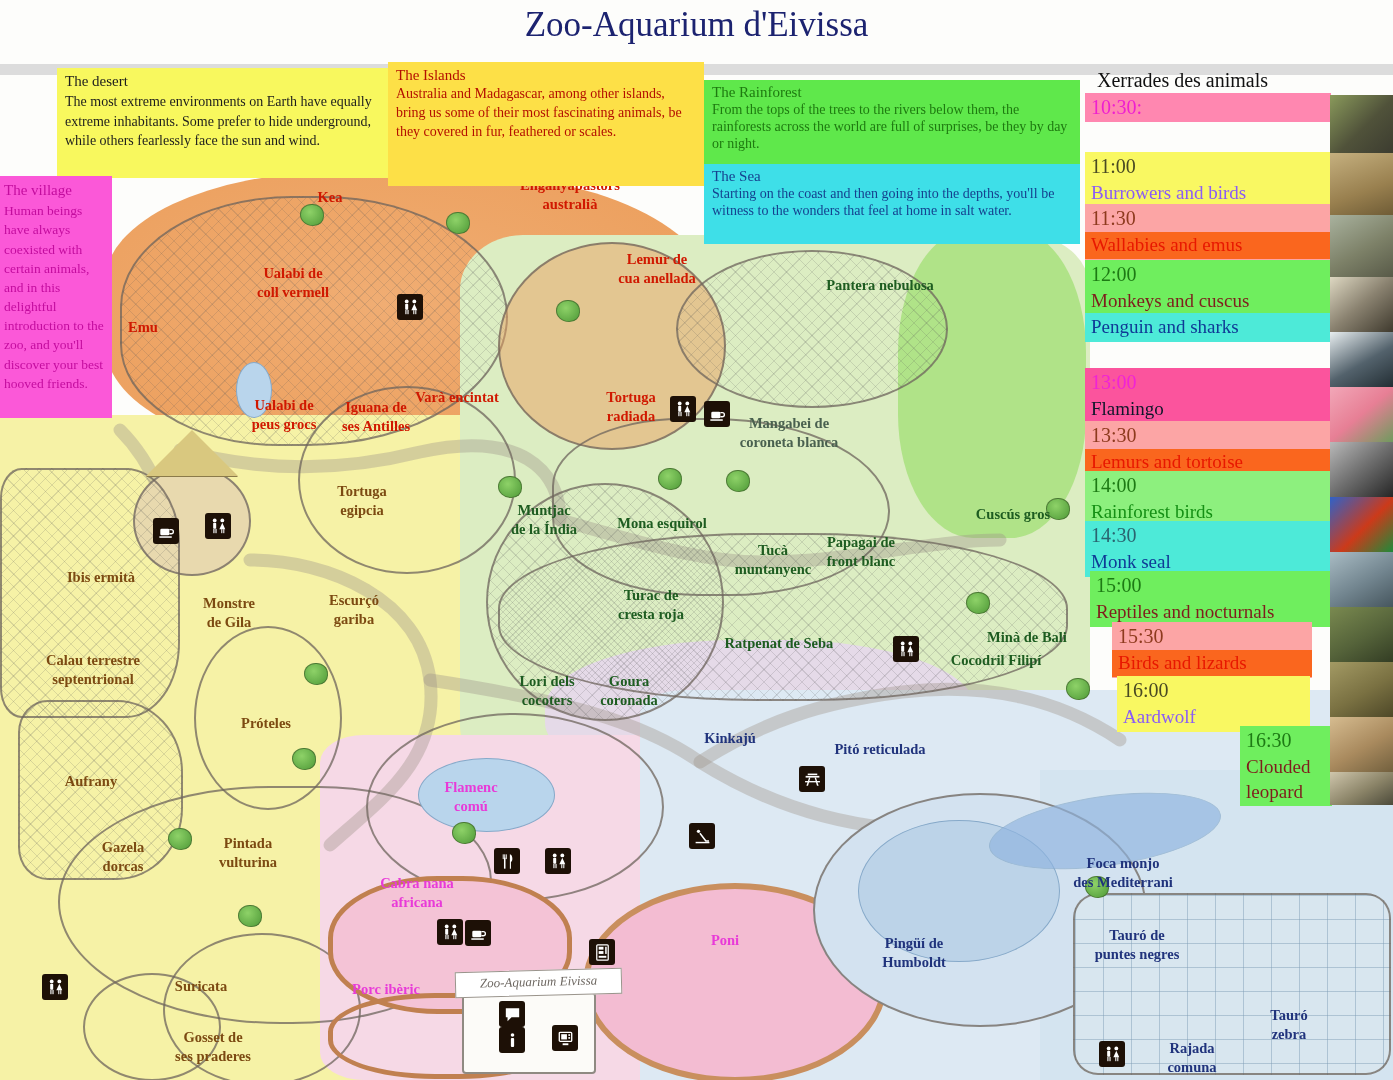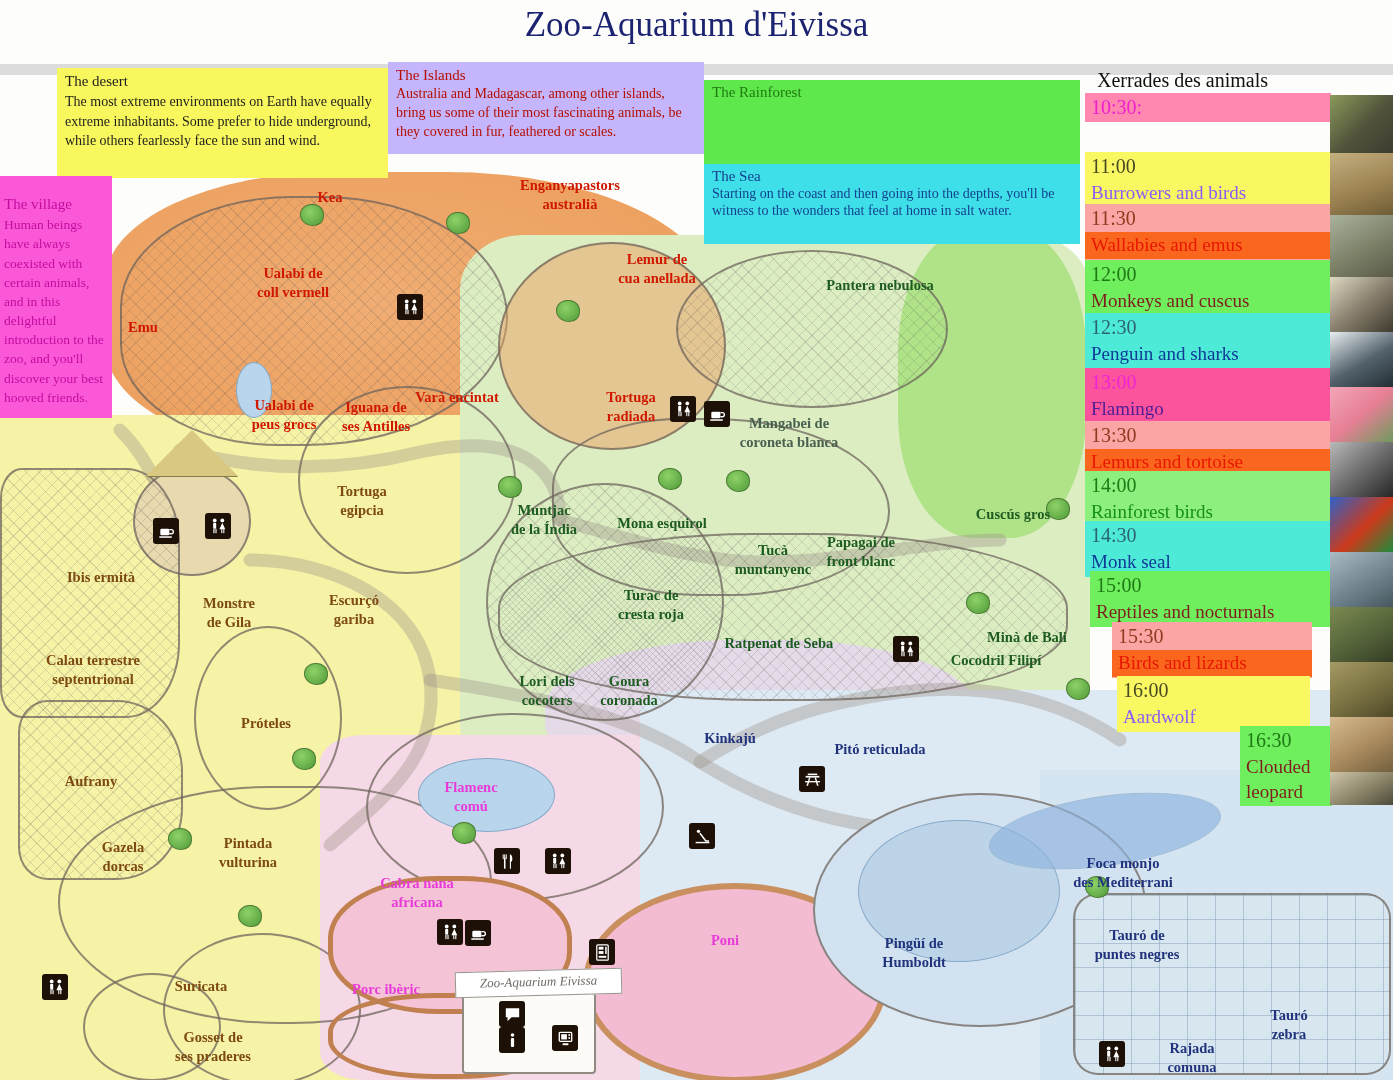--- a/index.html
+++ b/index.html
@@ -12,37 +12,37 @@
   .brick{border:5px solid #c08050}
   .tree{position:absolute;z-index:4;width:22px;height:20px;border-radius:50% 50% 45% 55%;background:radial-gradient(circle at 40% 35%,#8ed268,#4f9a38);border:1px solid rgba(60,90,40,.6)}
   .pond{position:absolute;z-index:4;background:#b9d5ec;border:1px solid #86a9c9}
   
   .ml{position:absolute;z-index:7;transform:translateX(-50%);text-align:center;white-space:pre-line;font:700 14.5px/1.32 "Liberation Serif",serif}
   .lr{color:#d01800}.lb{color:#7c4a12}.lg{color:#1d5c20}.lgr{color:#49604f}.lm{color:#e83ad8}.ln{color:#20337c}
   
   .zone{position:absolute;z-index:8;padding:3px 8px;box-sizing:border-box;font:400 14px/1.4 "Liberation Serif",serif}
   .zone .zt{font-size:15px}
   #z-desert{left:57px;top:68px;width:331px;height:110px;background:#f8f85e;color:#1d1d1d}
-  #z-islands{left:388px;top:62px;width:316px;height:92px;background:#c4b5fd;color:#b40f00;line-height:1.35}
+  #z-islands{left:388px;top:62px;width:316px;height:124px;background:#fde047;color:#b40f00;line-height:1.35}
   #z-rainforest{left:704px;top:80px;width:376px;height:87px;background:#5fe84b;color:#1e7a10;line-height:1.22}
   #z-sea{left:704px;top:164px;width:376px;height:80px;background:#3edfe8;color:#15418f;line-height:1.22}
-  #z-village{left:0;top:176px;width:112px;height:242px;background:#fb58d8;color:#c30c9e;font-size:13.5px;line-height:1.42;padding:18px 4px}
+  #z-village{left:0;top:176px;width:112px;height:242px;background:#fb58d8;color:#c30c9e;font-size:13.5px;line-height:1.42;padding:4px 4px}
   
   #title{position:absolute;z-index:9;left:0;right:0;top:6px;text-align:center;font:400 35px/1.1 "Liberation Serif",serif;color:#1c2370}
   #sched-header{position:absolute;z-index:9;left:1097px;top:68px;font:400 20px/1.2 "Liberation Serif",serif;color:#111}
   .row{position:absolute;z-index:8;box-sizing:border-box;padding:1px 0}
   .row .tm{font:400 20px/1.25 "Liberation Serif",serif;padding:1px 6px}
   .row .nm{font:400 19px/1.3 "Liberation Serif",serif;padding:1px 6px}
   .v-pink{background:#ff87b0}.v-pink .tm{color:#ef1fd0}.v-pink .nm{background:#fb60f2;color:#cf0d84}
   .v-yellow{background:#f9f862}.v-yellow .tm{color:#4a4a22}.v-yellow .nm{color:#8b5cf6}
   .v-orange{background:#fca5a5}.v-orange .tm{color:#8e3a1e}.v-orange .nm{background:#fa661e;color:#e81800}
   .v-green{background:#6fee5e}.v-green .tm{color:#1d7a14}.v-green .nm{color:#7f1d1d}
   .v-greenl{background:#8df07e}.v-greenl .tm{color:#1d7a14}.v-greenl .nm{color:#159015}
   .v-cyan{background:#4dead8}.v-cyan .tm{color:#2a6470}.v-cyan .nm{color:#0f3a96}
-  .v-pink2{background:#fb549d}.v-pink2 .tm{color:#f023d6}.v-pink2 .nm{color:#4c1d95}
+  .v-pink2{background:#fb549d}.v-pink2 .tm{color:#f023d6}.v-pink2 .nm{color:#0f172a}
   
   .photo{position:absolute;z-index:8;left:1330px;width:63px}
   .ph0{background:linear-gradient(135deg,#8a9a5b,#50523a 55%,#3c3c30)}
   .ph1{background:linear-gradient(160deg,#c5b07f,#99804f 60%,#6f5c36)}
   .ph2{background:linear-gradient(150deg,#a9b29e,#7d8168 55%,#585a48)}
   .ph3{background:linear-gradient(140deg,#ded8c2,#8a8270 50%,#3f3a2e)}
   .ph4{background:linear-gradient(150deg,#e8eef0,#53626c 55%,#232e34)}
   .ph5{background:linear-gradient(140deg,#f2a7b8,#e77f95 50%,#6f9a5e)}
   .ph6{background:linear-gradient(140deg,#b9b9b9,#6e6e6e 50%,#262626)}
   .ph7{background:linear-gradient(135deg,#2f62c9,#cc3a1a 55%,#1f8a3a)}
@@ -360,20 +360,21 @@
   <div class="zone" id="z-desert">
     <div class="zt">The desert</div>
     <div class="zb">The most extreme environments on Earth have equally extreme inhabitants. Some prefer to hide underground, while others fearlessly face the sun and wind.</div>
   </div>
   <div class="zone" id="z-islands">
     <div class="zt">The Islands</div>
     <div class="zb">Australia and Madagascar, among other islands, bring us some of their most fascinating animals, be they covered in fur, feathered or scales.</div>
   </div>
   <div class="zone" id="z-rainforest">
     <div class="zt">The Rainforest</div>
+    <div class="zb">From the tops of the trees to the rivers below them, the rainforests across the world are full of surprises, be they by day or night.</div>
   </div>
   <div class="zone" id="z-sea">
     <div class="zt">The Sea</div>
     <div class="zb">Starting on the coast and then going into the depths, you'll be witness to the wonders that feel at home in salt water.</div>
   </div>
   <div class="zone" id="z-village">
     <div class="zt">The village</div>
     <div class="zb">Human beings have always coexisted with certain animals, and in this delightful introduction to the zoo, and you'll discover your best hooved friends.</div>
   </div>
 
@@ -388,21 +389,20 @@
   </div>
   <div class="row v-orange" style="left:1085px;top:204px;width:246px">
     <div class="tm">11:30</div>
     <div class="nm">Wallabies and emus</div>
   </div>
   <div class="row v-green" style="left:1085px;top:260px;width:246px">
     <div class="tm">12:00</div>
     <div class="nm">Monkeys and cuscus</div>
   </div>
   <div class="row v-cyan" style="left:1085px;top:313px;width:246px">
-    <div class="tm">12:30</div>
     <div class="nm">Penguin and sharks</div>
   </div>
   <div class="row v-pink2" style="left:1085px;top:368px;width:246px">
     <div class="tm">13:00</div>
     <div class="nm">Flamingo</div>
   </div>
   <div class="row v-orange" style="left:1085px;top:421px;width:246px">
     <div class="tm">13:30</div>
     <div class="nm">Lemurs and tortoise</div>
   </div>

